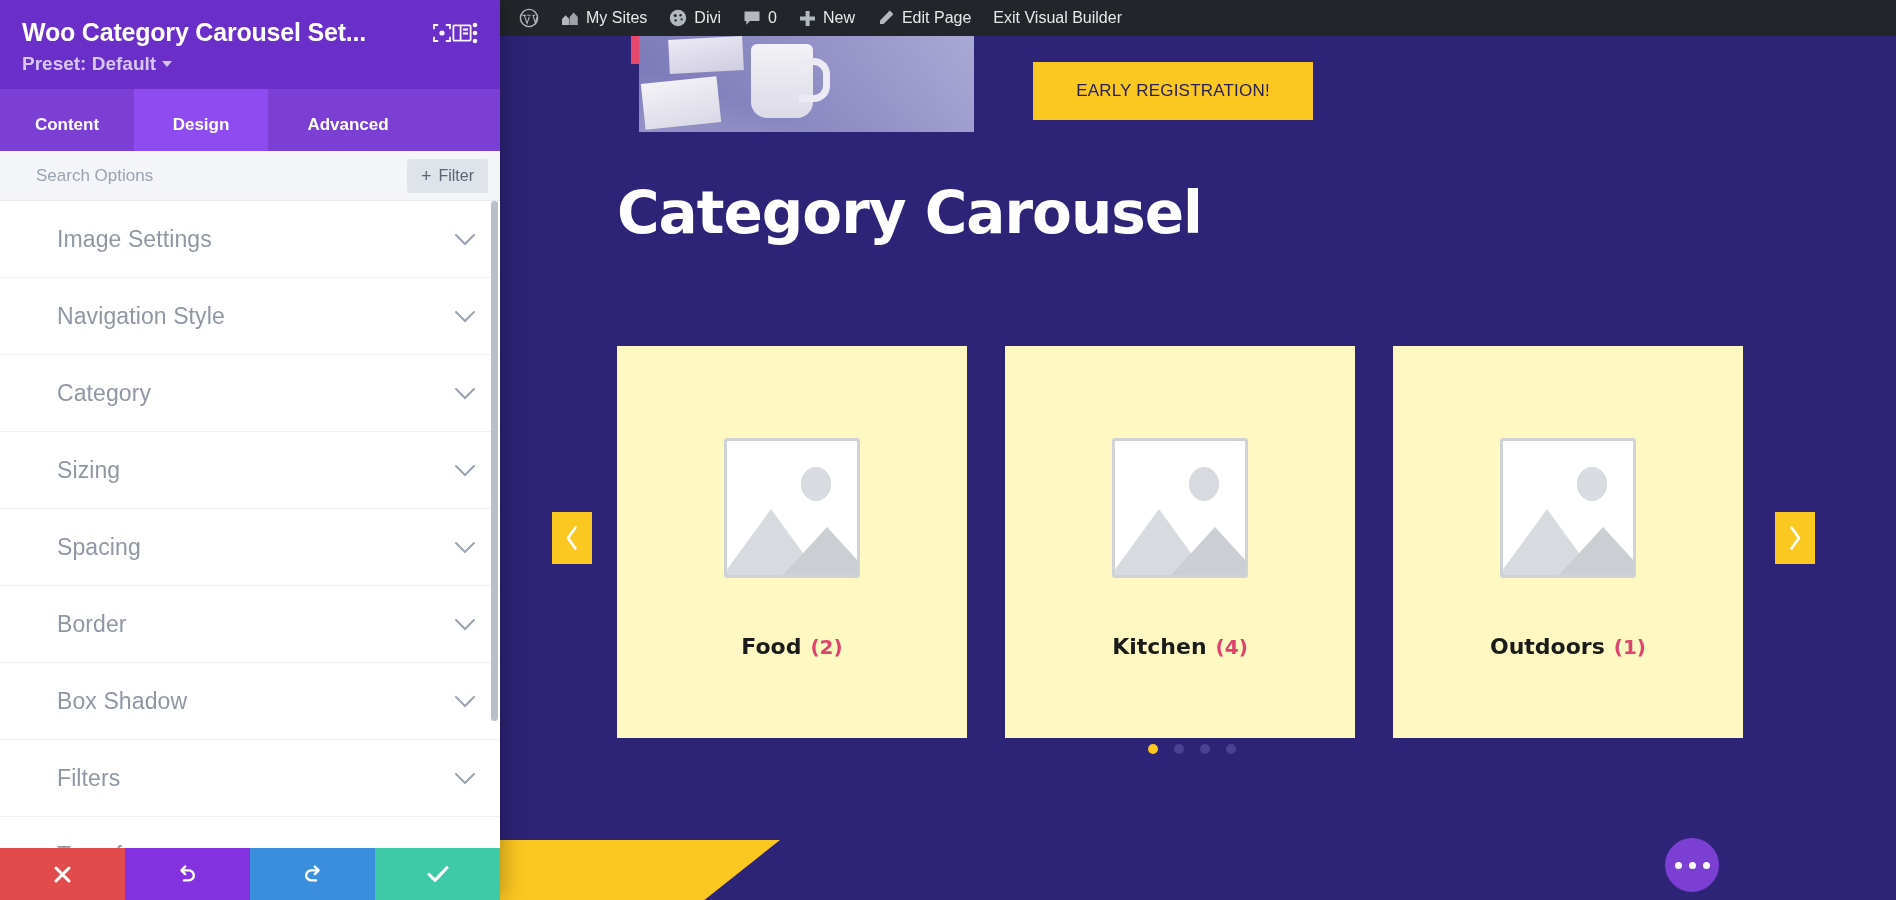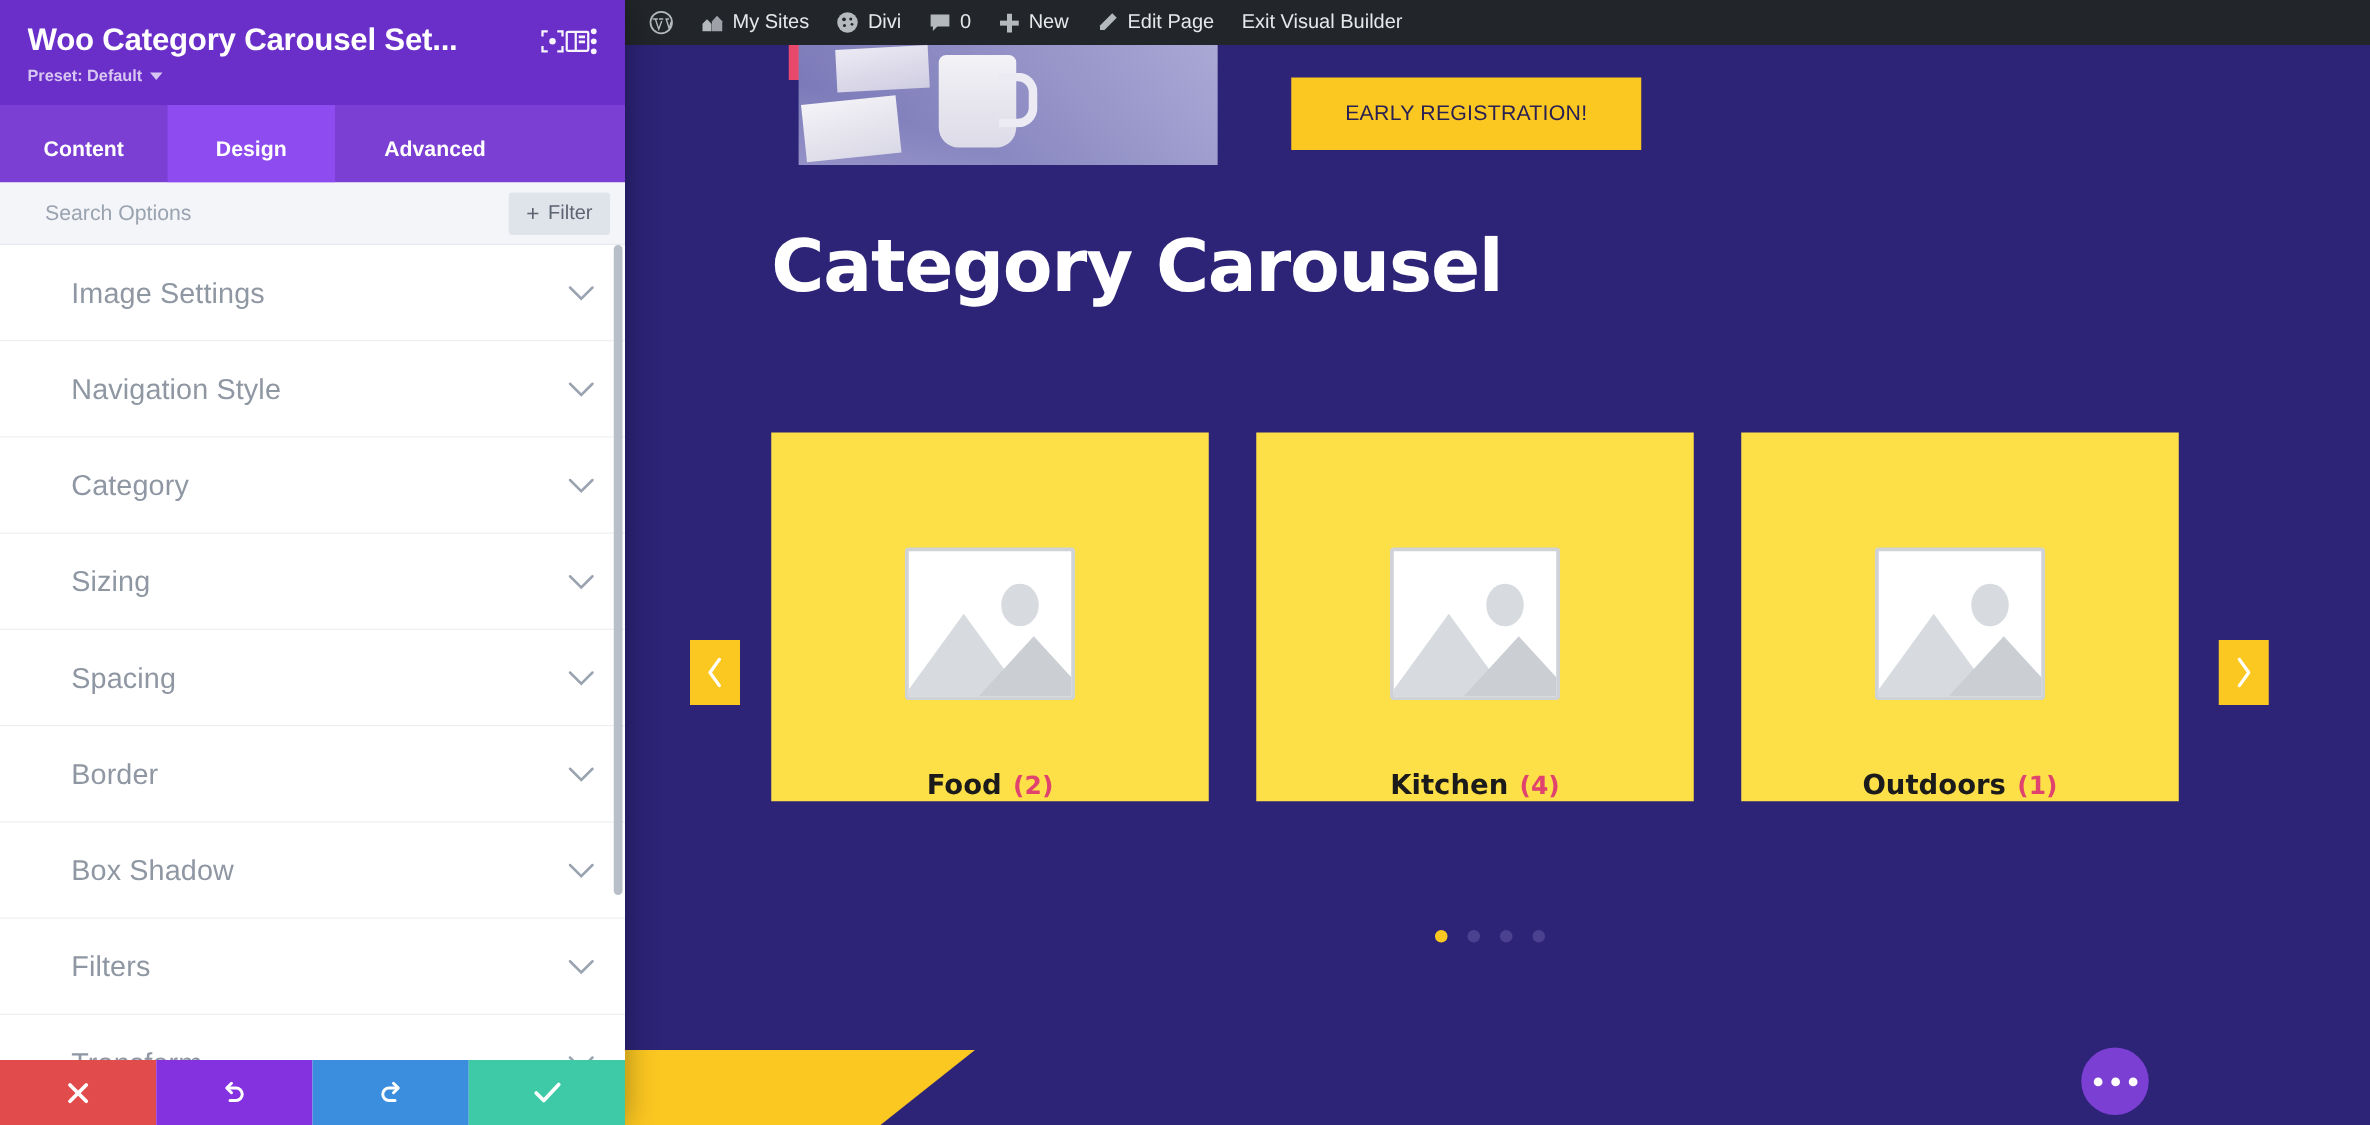--- a/index.html
+++ b/index.html
@@ -44,21 +44,21 @@
     flex: 0 0 auto;
     color: #ffffff;
     opacity: .95;
     display: flex; align-items: center; justify-content: center;
     cursor: pointer;
   }
   .hdr-icon svg { display: block; }
   .panel-preset {
     margin-top: 6px;
     color: #d8c6f2;
-    font-size: 13px;
+    font-size: 19px;
     font-weight: bold;
     cursor: pointer;
     display: inline-flex; align-items: center; gap: 6px;
   }
   .caret-dn {
     width: 0; height: 0;
     border-left: 5px solid transparent;
     border-right: 5px solid transparent;
     border-top: 6px solid #d8c6f2;
     display: inline-block;
@@ -267,22 +267,22 @@
 
   
   .carousel {
     position: absolute; left: 117px; top: 310px;
     width: 1150px; height: 380px;
   }
   .cards {
     display: flex; gap: 38px;
   }
   .cat-card {
-    width: 350px; height: 295px;
-    background: #fde047;
+    width: 350px; height: 392px;
+    background: #fef9c3;
     display: flex; flex-direction: column;
     align-items: center;
     cursor: pointer;
   }
   .card-thumb {
     margin-top: 92px;
     width: 136px; height: 140px;
     border: 3px solid #cfd2d7;
     border-radius: 3px;
     position: relative;

